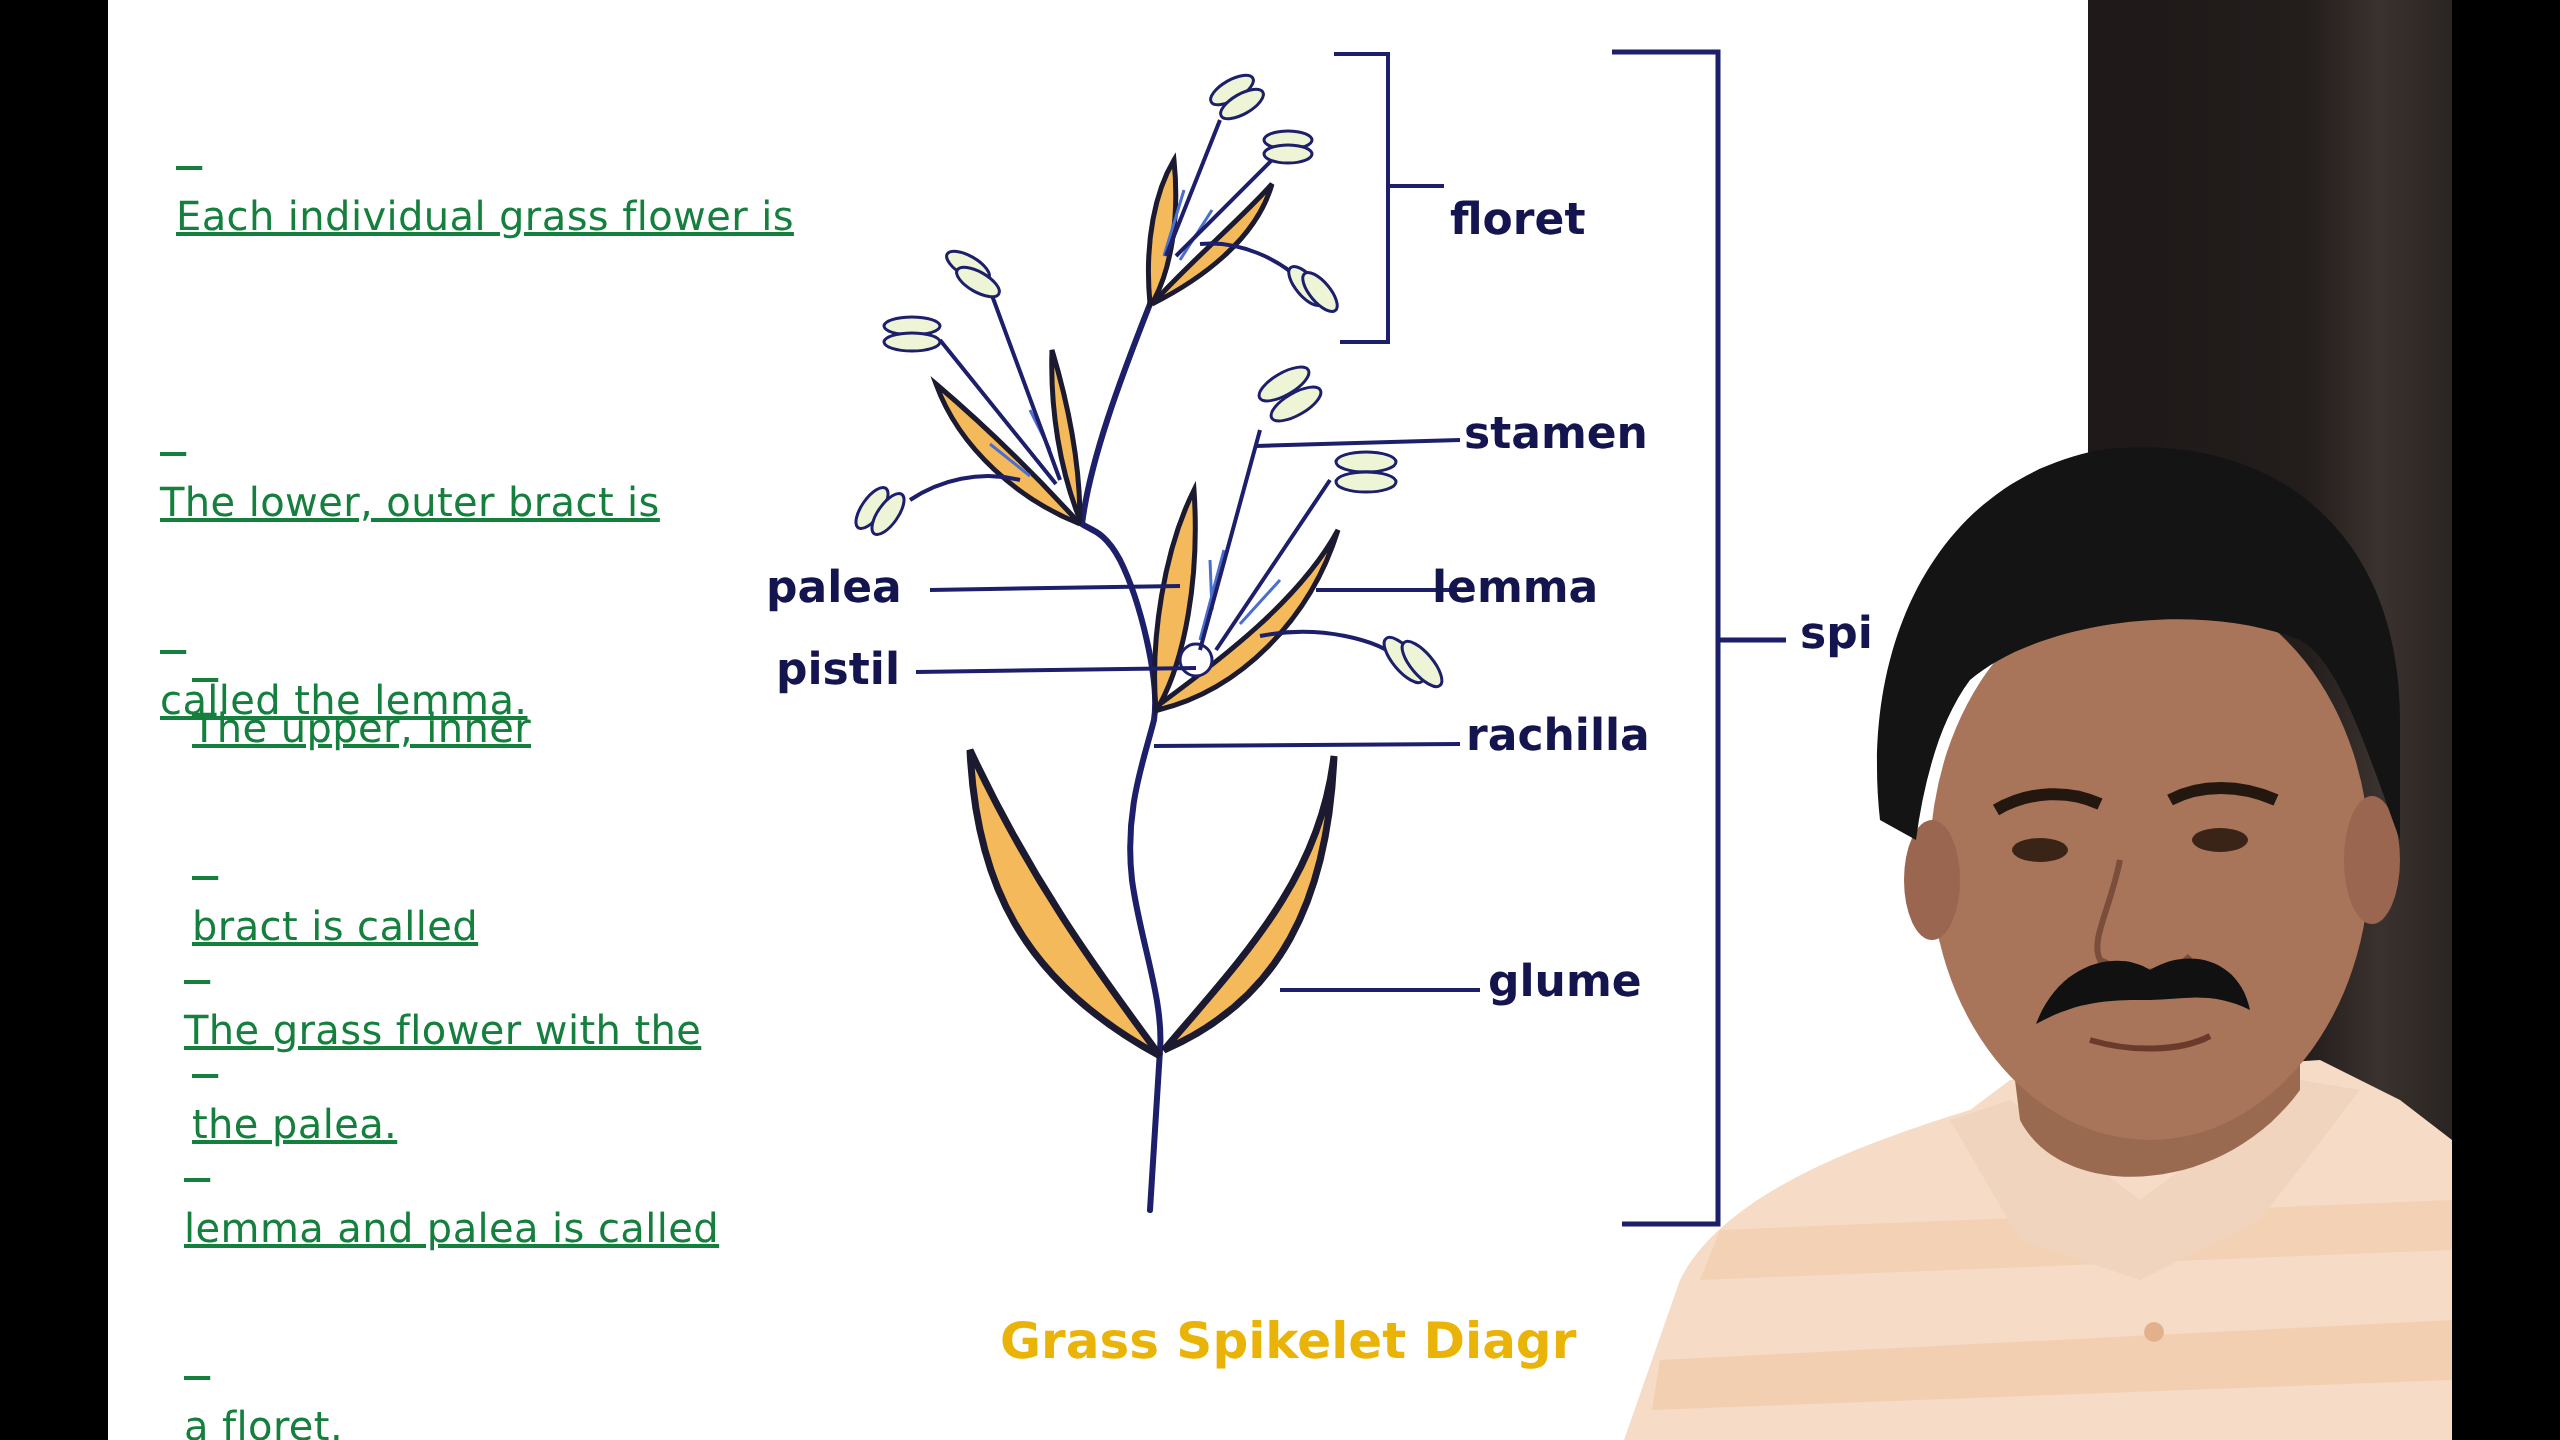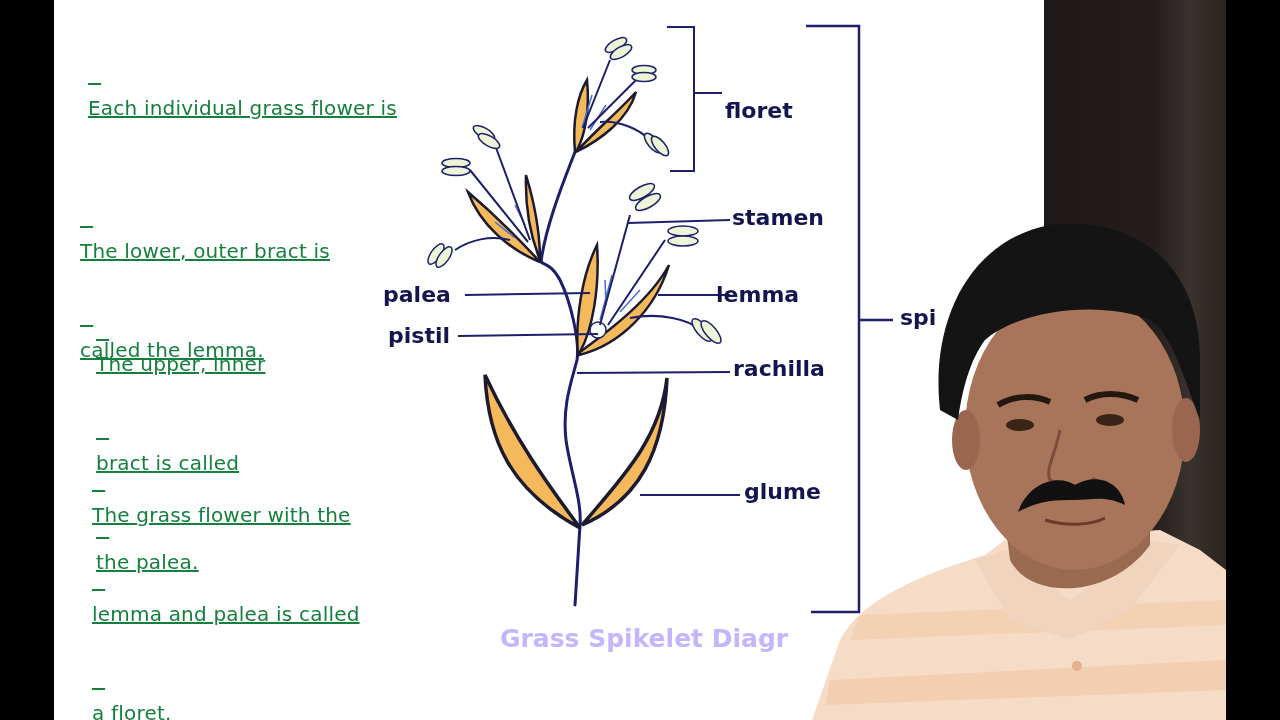--- a/index.html
+++ b/index.html
@@ -21,21 +21,21 @@
     .para {
       position: absolute; color: #15803d; font-size: 20px; line-height: 33px;
       letter-spacing: 0.2px; white-space: pre; text-decoration: underline;
     }
     .para span { display: block; }
     .label {
       position: absolute; color: #14154f; font-weight: bold; font-size: 22px;
       line-height: 26px; white-space: nowrap;
     }
     .caption {
-      position: absolute; left: 500px; top: 624px; color: #c4b5fd; font-weight: bold;
+      position: absolute; left: 500px; top: 656px; color: #eab308; font-weight: bold;
       font-size: 25px; white-space: nowrap;
     }
     svg.diagram { position: absolute; left: 0; top: 0; width: 1280px; height: 720px; }
     svg.presenter { position: absolute; left: 0; top: 0; width: 1280px; height: 720px; }
   </style>
 </head>
 <body>
 
 <div class="bar-left"></div>
 <div class="slide"></div>

